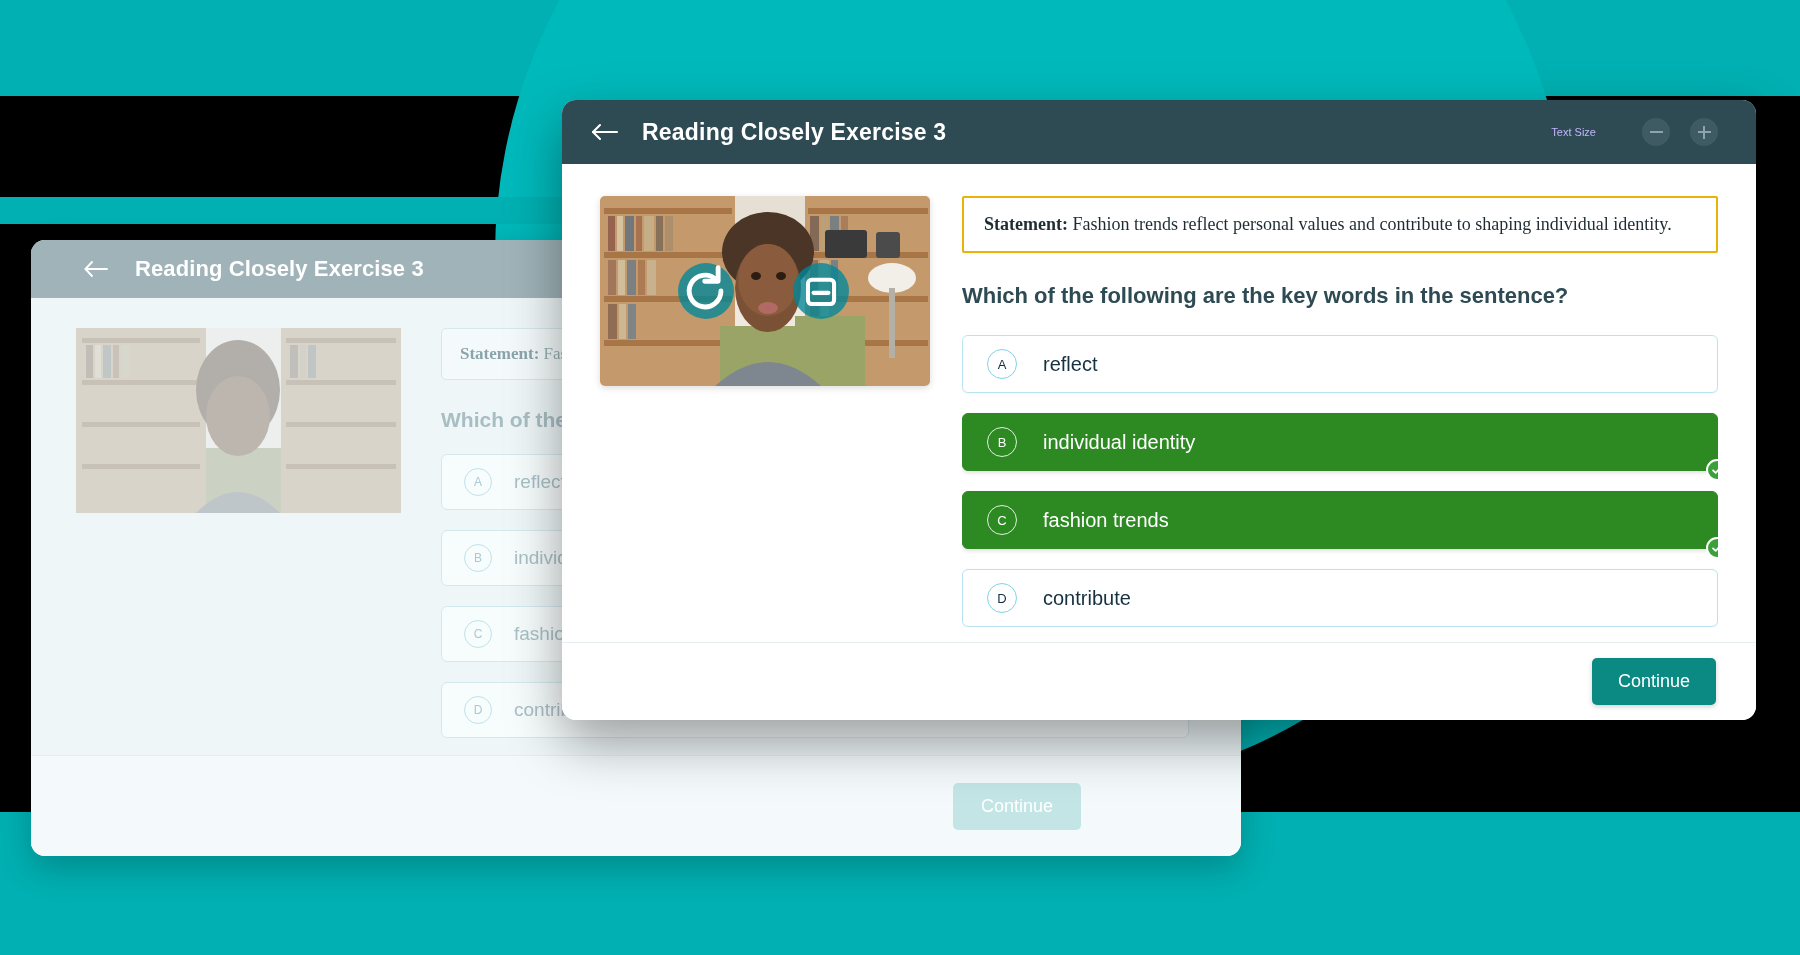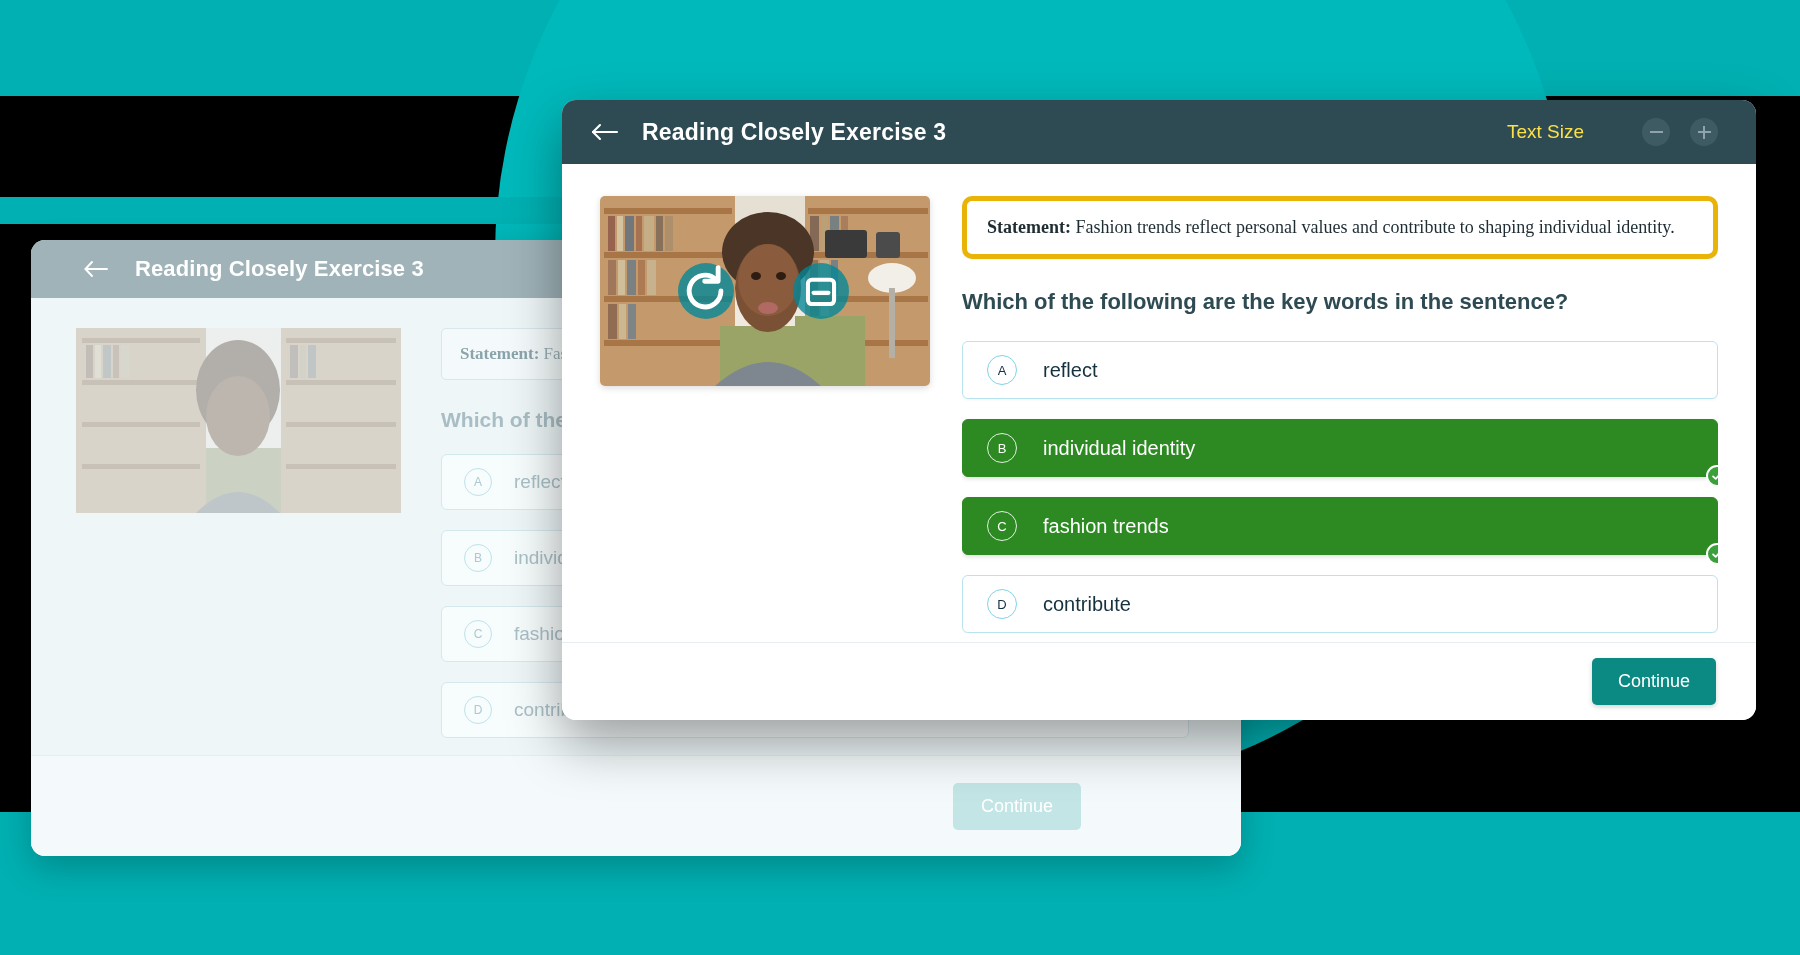--- a/index.html
+++ b/index.html
@@ -168,23 +168,23 @@
     cursor: pointer;
   }
   .hdr-title {
     color: #ffffff;
     font-size: 23px;
     font-weight: bold;
     letter-spacing: .2px;
   }
   .hdr-spacer { flex: 1; }
   .hdr-textsize-label {
-    color: #fde047;
-    font-size: 19px;
-    margin-right: 38px;
+    color: #c4b5fd;
+    font-size: 11px;
+    margin-right: 26px;
   }
   .hdr-circbtn {
     width: 28px; height: 28px;
     border-radius: 50%;
     background: #3e5a63;
     display: flex; align-items: center; justify-content: center;
     margin-left: 20px;
     cursor: pointer;
     flex: none;
   }
@@ -223,22 +223,22 @@
     display: flex; align-items: center; justify-content: center;
     top: 67px;
     cursor: pointer;
   }
   .vid-btn.replay { left: 78px; }
   .vid-btn.minimize { left: 193px; }
 
   .qa-col { flex: 1; min-width: 0; display: flex; flex-direction: column; }
 
   .statement-box {
-    border: 5px solid #eab308;
-    border-radius: 10px;
+    border: 2px solid #eab308;
+    border-radius: 2px;
     background: #ffffff;
     padding: 16px 20px;
     box-shadow: 0 1px 2px rgba(0,0,0,0.04);
     font-family: "Liberation Serif", serif;
     font-size: 18px;
     color: #1f2d33;
     flex: none;
   }
   .statement-box .st-label { font-weight: bold; }
 

